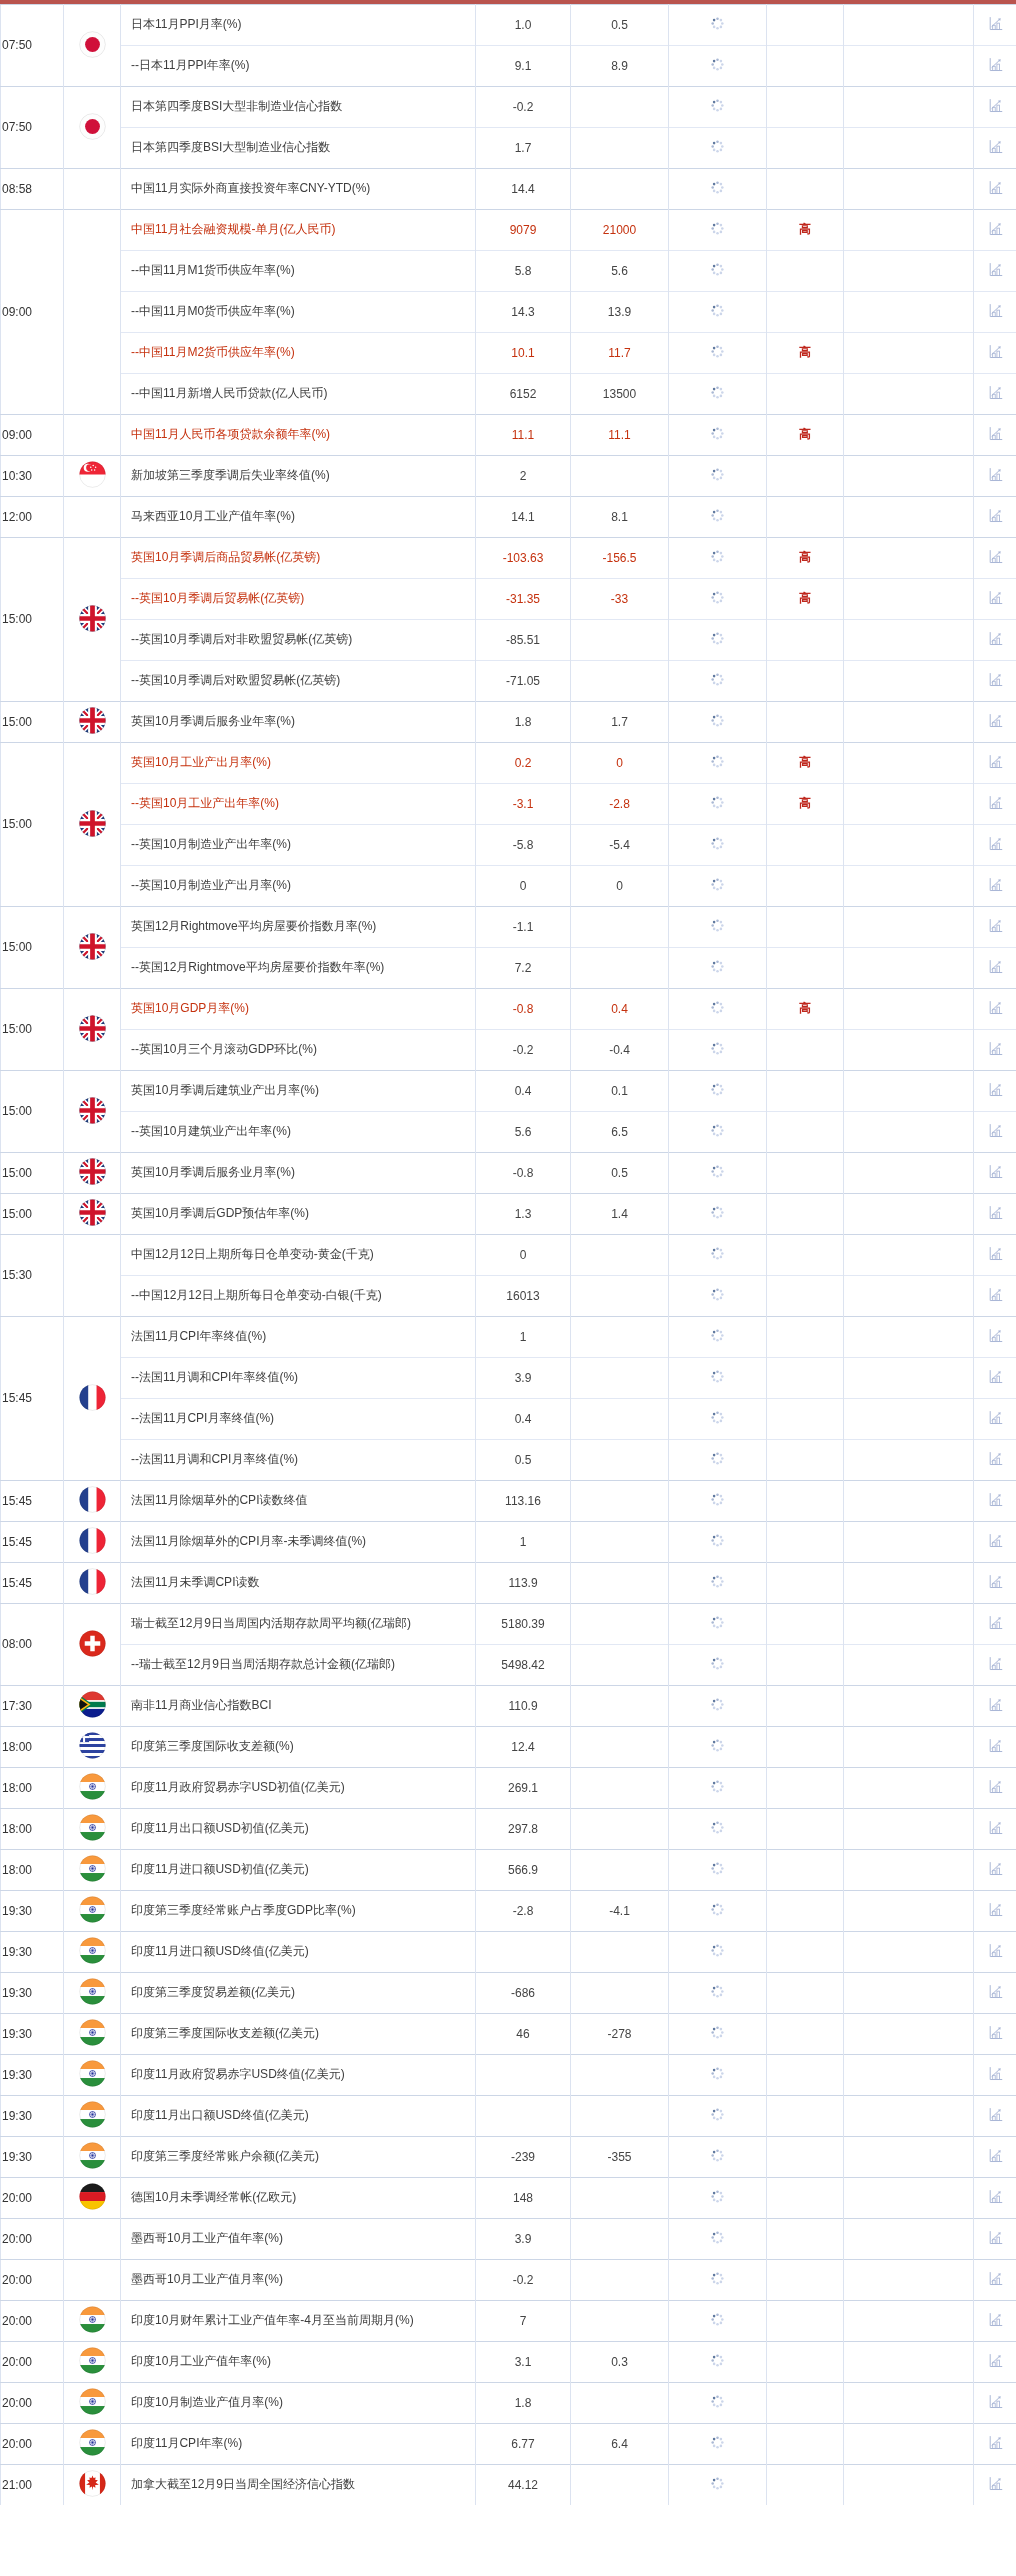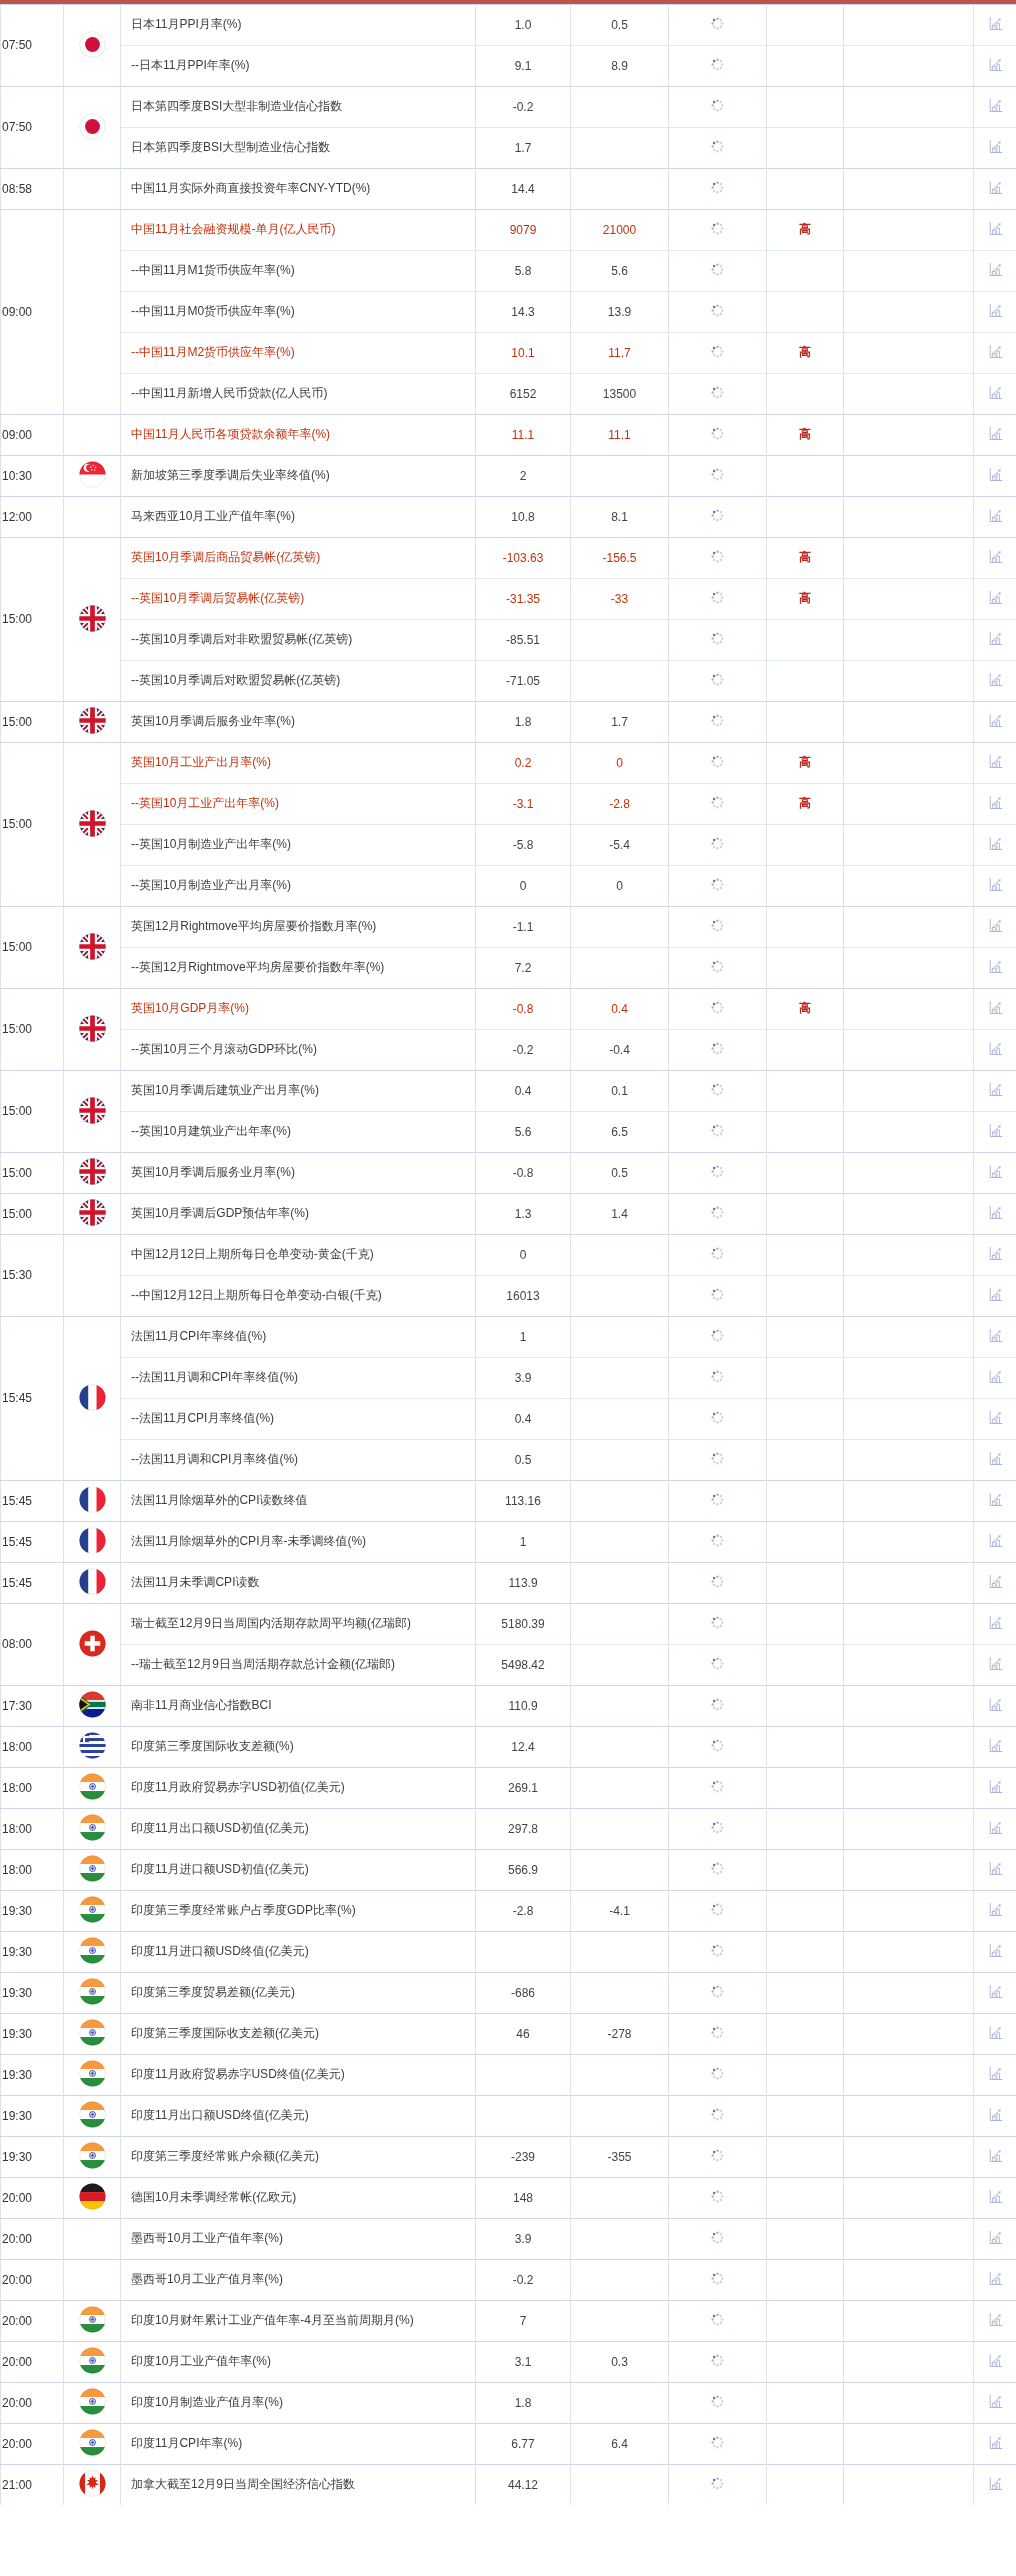--- a/index.html
+++ b/index.html
@@ -377,21 +377,21 @@
                 <rect x="8" y="14.5" width="3.6" height="6" stroke="#a9b6d6" stroke-width="1.2"></rect>
                 <rect x="14" y="11.5" width="3.6" height="9" stroke="#a9b6d6" stroke-width="1.2"></rect>
                 <path d="M6.5,16.5 L17.5,6.2" stroke="#a9b6d6" stroke-width="1.4"></path>
                 <polygon points="19.5,4.5 15.3,5.3 18.6,8.4" fill="#a9b6d6"></polygon>
               </svg></span></td>
         </tr>
         <tr class="group-first">
           <td class="c-time" rowspan="1">12:00</td>
           <td class="c-flag" rowspan="1"></td>
           <td class="c-name rowline">马来西亚10月工业产值年率(%)</td>
-          <td class="c-val rowline">10.8</td>
+          <td class="c-val rowline">14.1</td>
           <td class="c-val rowline">8.1</td>
           <td class="c-icon rowline"><span class="spin-wrap"><svg width="15" height="15" viewBox="0 0 20 20">
                 <circle cx="16.40" cy="10.00" r="1.7" fill="#ccd6ea"></circle>
                 <circle cx="14.53" cy="14.53" r="1.7" fill="#ccd6ea"></circle>
                 <circle cx="10.00" cy="16.40" r="1.7" fill="#ccd6ea"></circle>
                 <circle cx="5.47" cy="14.53" r="1.7" fill="#ccd6ea"></circle>
                 <circle cx="3.60" cy="10.00" r="1.7" fill="#a9b8d4"></circle>
                 <circle cx="5.47" cy="5.47" r="1.7" fill="#60799f"></circle>
                 <circle cx="10.00" cy="3.60" r="1.7" fill="#a9b8d4"></circle>
                 <circle cx="14.53" cy="5.47" r="1.7" fill="#ccd6ea"></circle>

